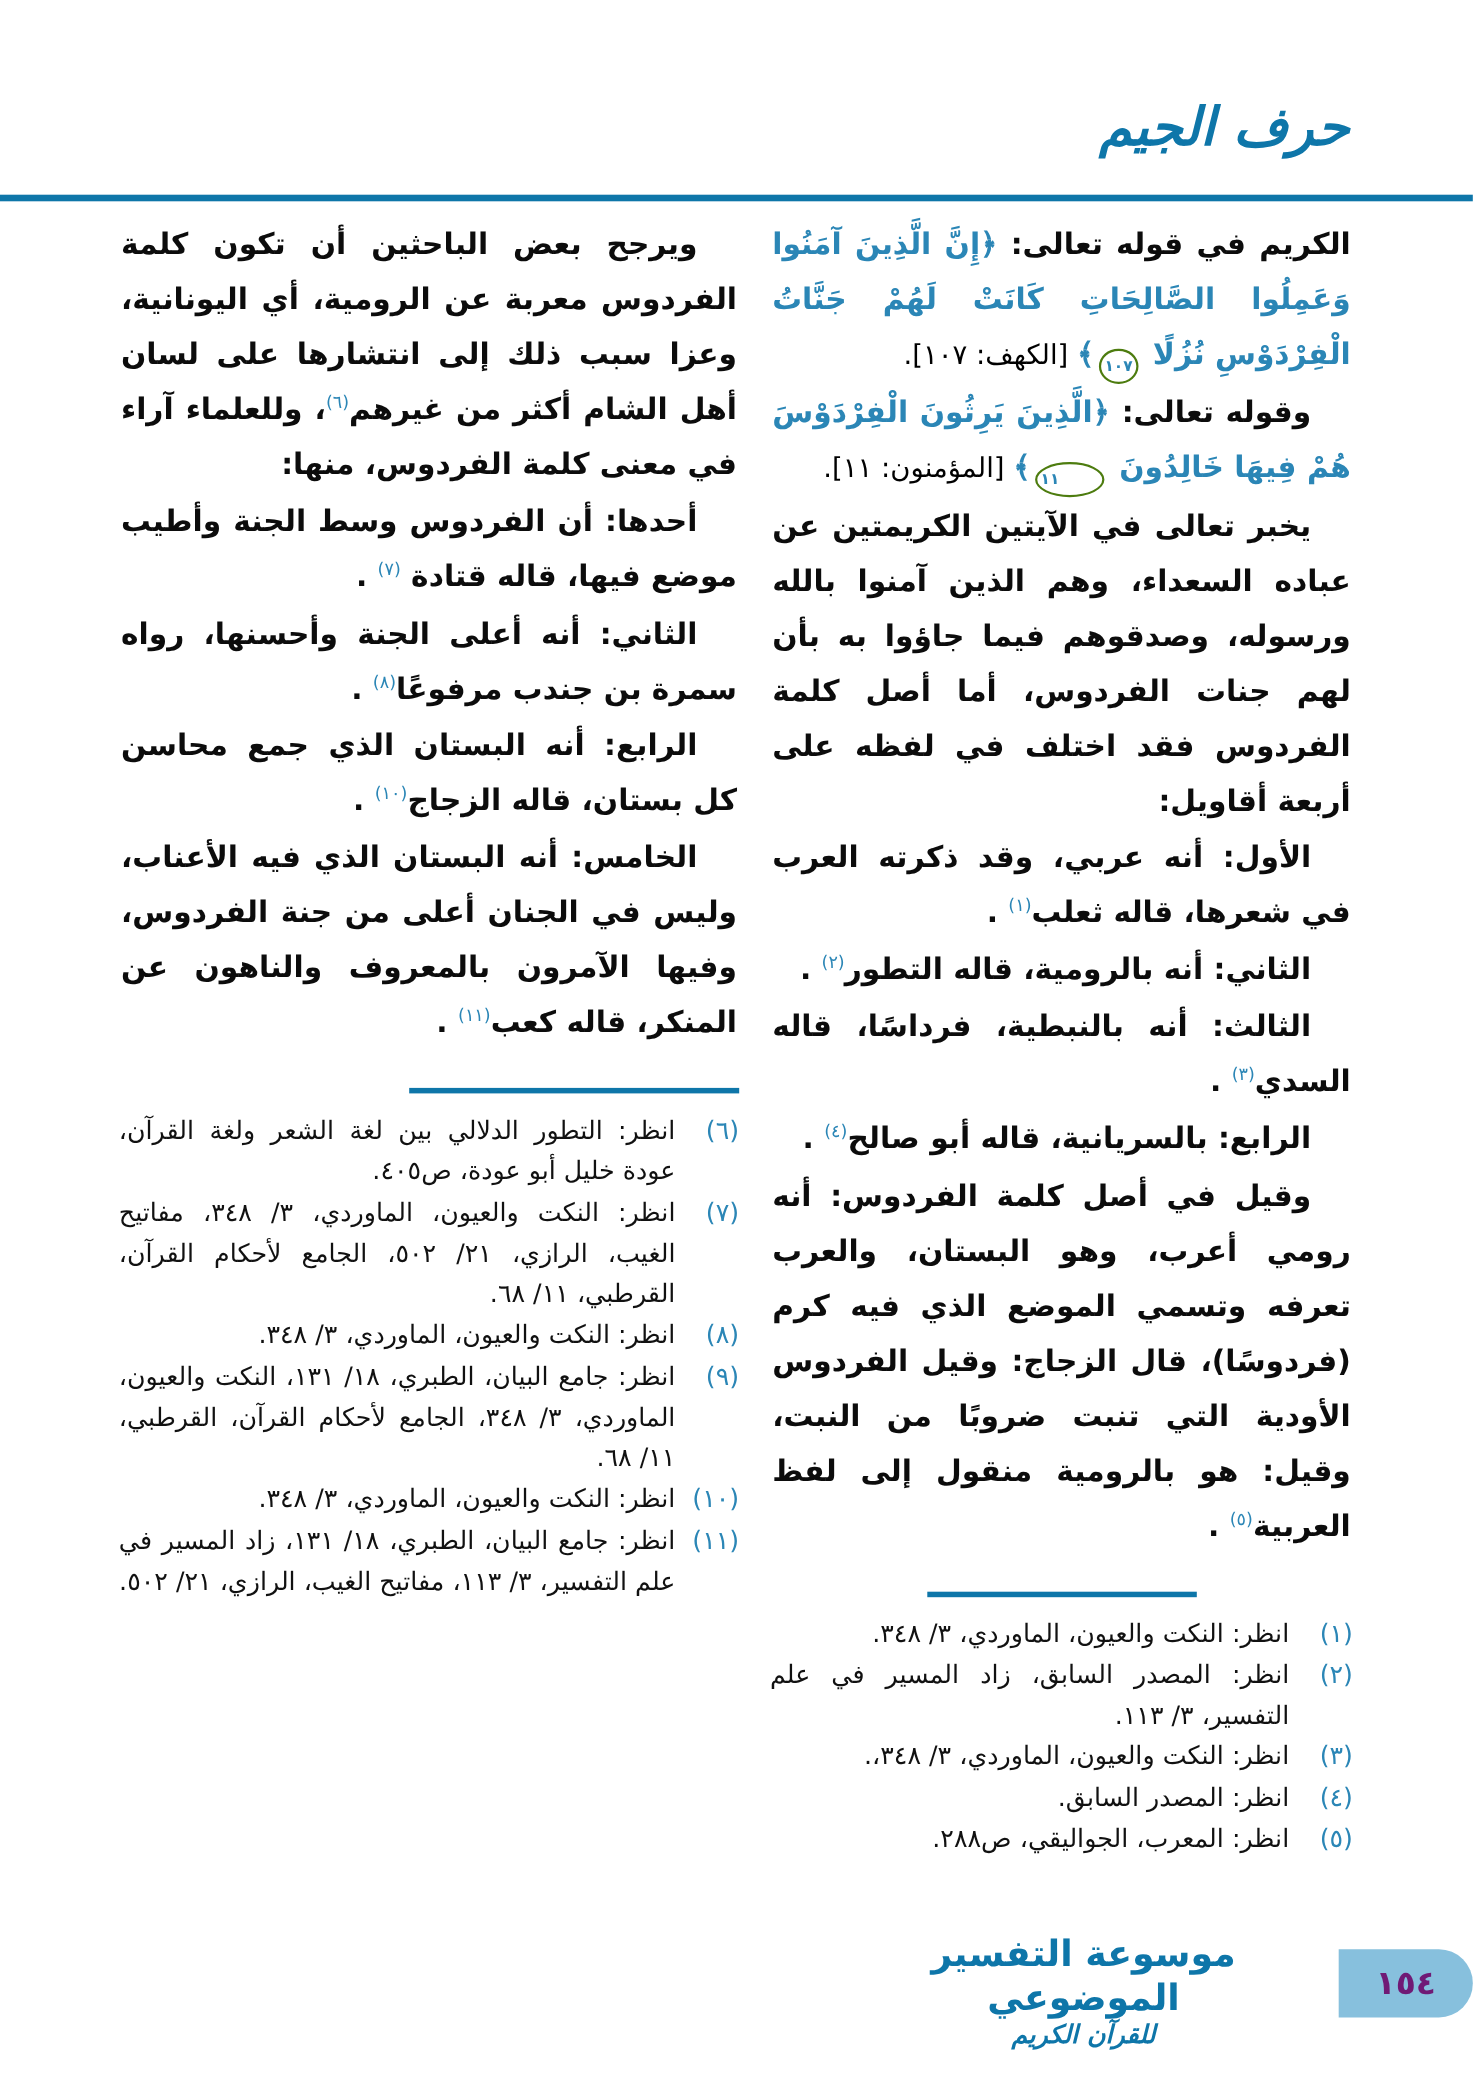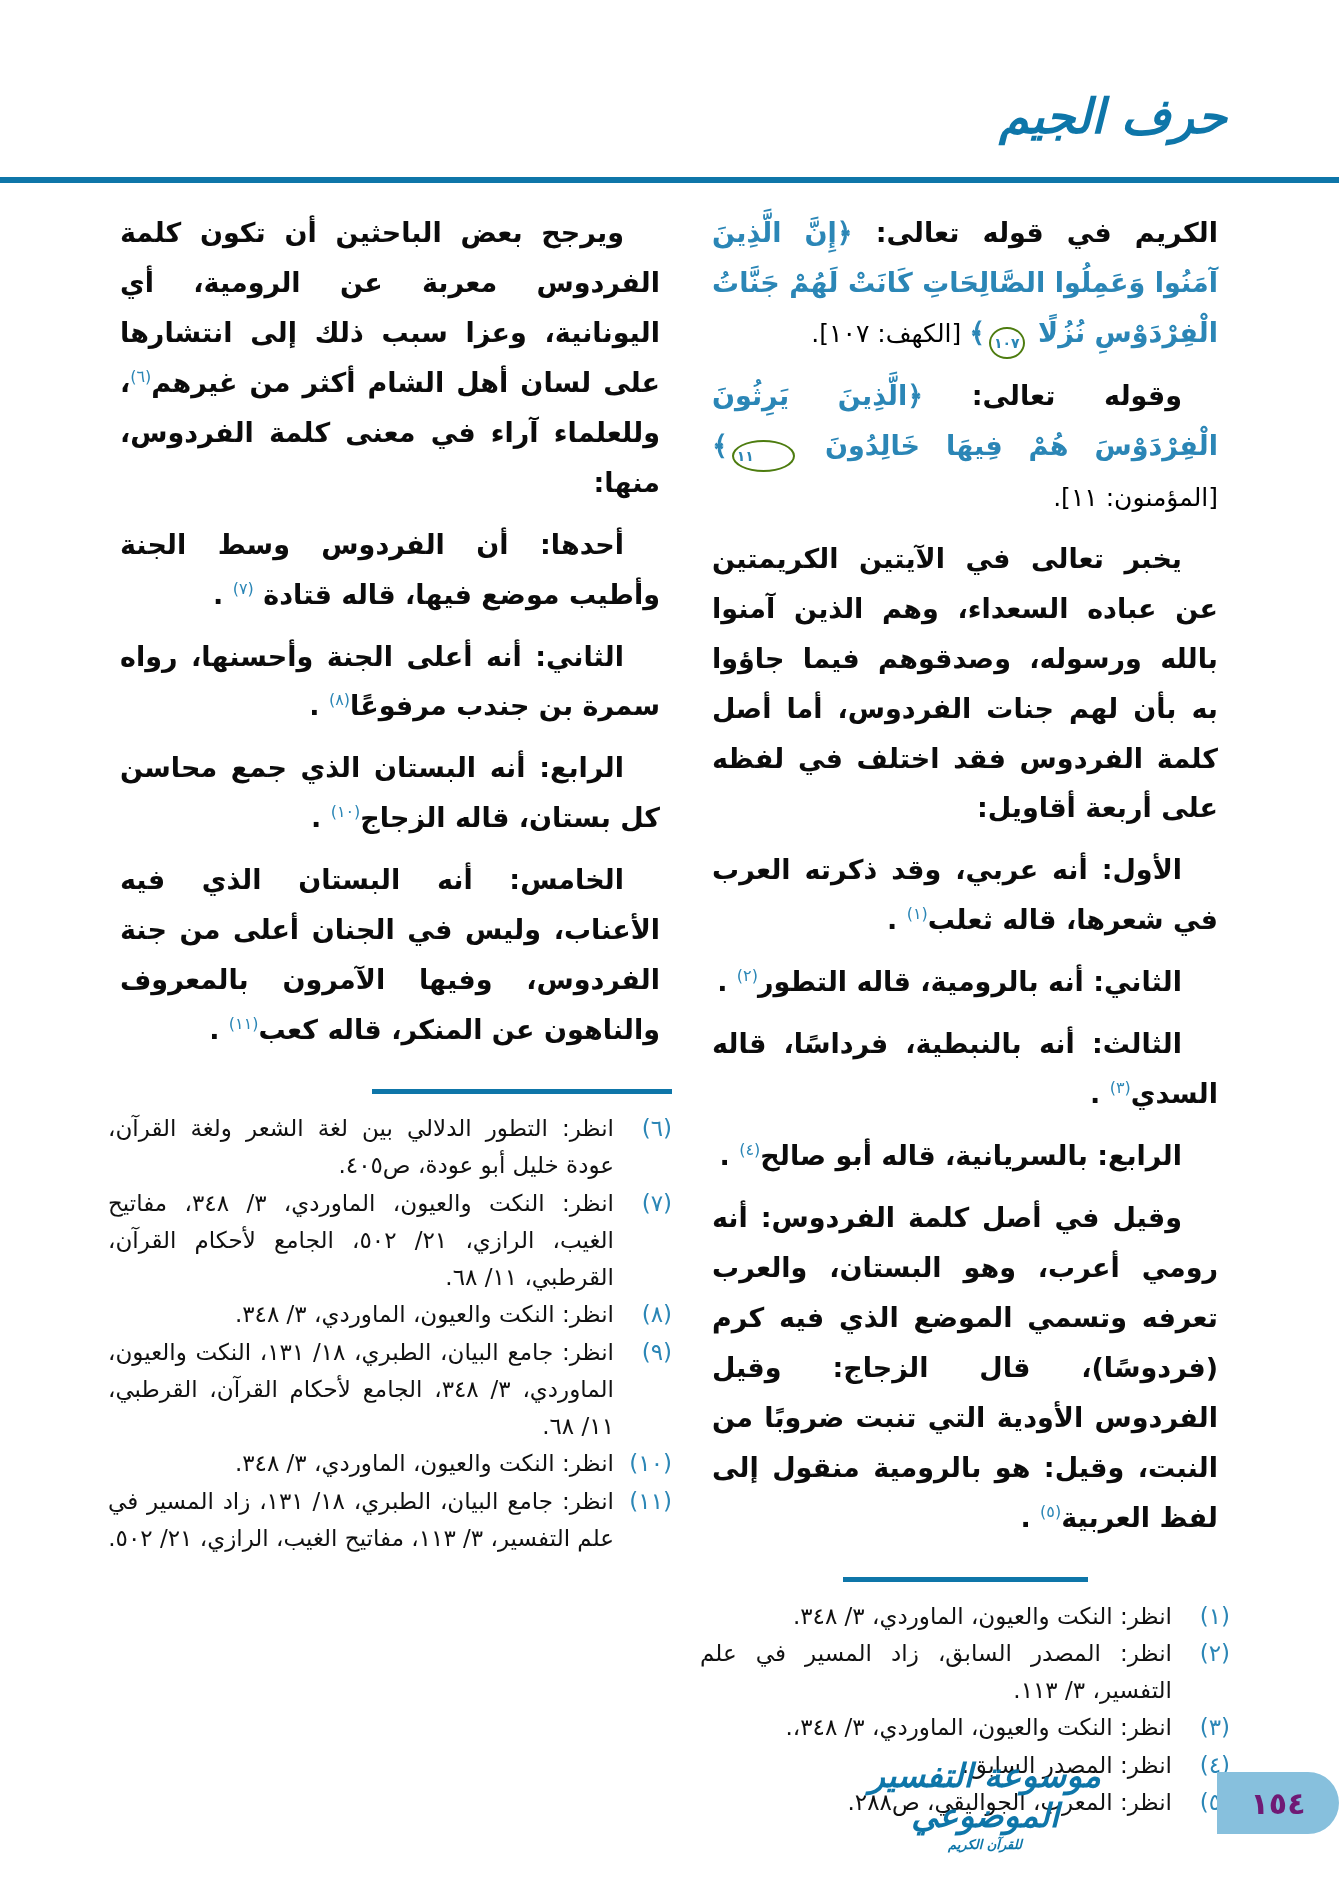--- a/index.html
+++ b/index.html
@@ -7,21 +7,21 @@
         font-family:"DejaVu Sans", sans-serif;direction:rtl;border-radius:29px;}
   
   .section-title{position:absolute;top:88px;right:112px;font-size:48px;font-weight:bold;
         font-style:italic;color:#0e76a9;letter-spacing:1px;}
   .header-rule{position:absolute;top:177px;left:0;width:100%;height:6px;background:#0e76a9;}
   
   .columns{position:absolute;top:196px;right:109px;width:1122px;display:flex;gap:28px;align-items:flex-start;}
   .col{display:block;}
   .col-first{width:530px;}   
   .col-second{width:564px;}  
-  .para{margin:12px;font-size:27px;font-weight:700;color:#0c0c0c;line-height:1.85;
+  .para{margin:2px;font-size:27px;font-weight:700;color:#0c0c0c;line-height:1.85;
         text-align:justify;}
   .para.indent{text-indent:36px;}
   .seg-lead{font-weight:700;}
   .seg-verse{color:#2b86b6;font-weight:700;}
   .seg-ayah{display:inline-flex;align-items:center;justify-content:center;
         min-width:32px;height:32px;padding:0 3px;box-sizing:border-box;margin:0 4px;
         border:2px solid #4d7c0f;border-radius:50%;color:#2b86b6;
         font-size:14px;font-weight:700;vertical-align:-6px;line-height:1;}
   .seg-ref{font-weight:400;font-size:25px;color:#000;}
   .seg-fnref{color:#2b86b6;font-weight:400;font-size:16px;vertical-align:10px;line-height:0;}
@@ -29,22 +29,22 @@
   .fn-block{margin-top:34px;}
   .fn-rule{height:5px;background:#0e76a9;margin-bottom:16px;}
   .col-first .fn-rule{width:245px;margin-left:auto;margin-right:auto;}
   .col-second .fn-rule{width:300px;margin-right:0;}
   .fn-item{display:flex;gap:8px;font-size:23px;font-weight:400;color:#111;
         line-height:1.62;text-align:justify;}
   .fn-num{color:#2b86b6;min-width:50px;white-space:nowrap;}
   .fn-text{flex:1;}
   
   .series-logo{position:absolute;top:1756px;left:790px;width:390px;text-align:center;color:#0e76a9;}
-  .series-title{font-size:33px;font-weight:bold;font-style:italic;line-height:1.2;}
-  .series-subtitle{font-size:13px;font-weight:bold;font-style:italic;margin-top:2px;}
+  .series-title{font-size:33px;font-weight:bold;line-height:1.2;}
+  .series-subtitle{font-size:23px;font-weight:bold;font-style:italic;margin-top:2px;}
   .page-badge{position:absolute;top:1772px;right:0;width:122px;height:62px;background:#87c0dd;
         border-radius:0 31px 31px 0;
         display:flex;align-items:center;justify-content:center;}
   .page-badge .num{color:#701a75;font-size:30px;font-weight:700;}
 </style>
 </head>
 <body>
 
 <div class="page">
 

